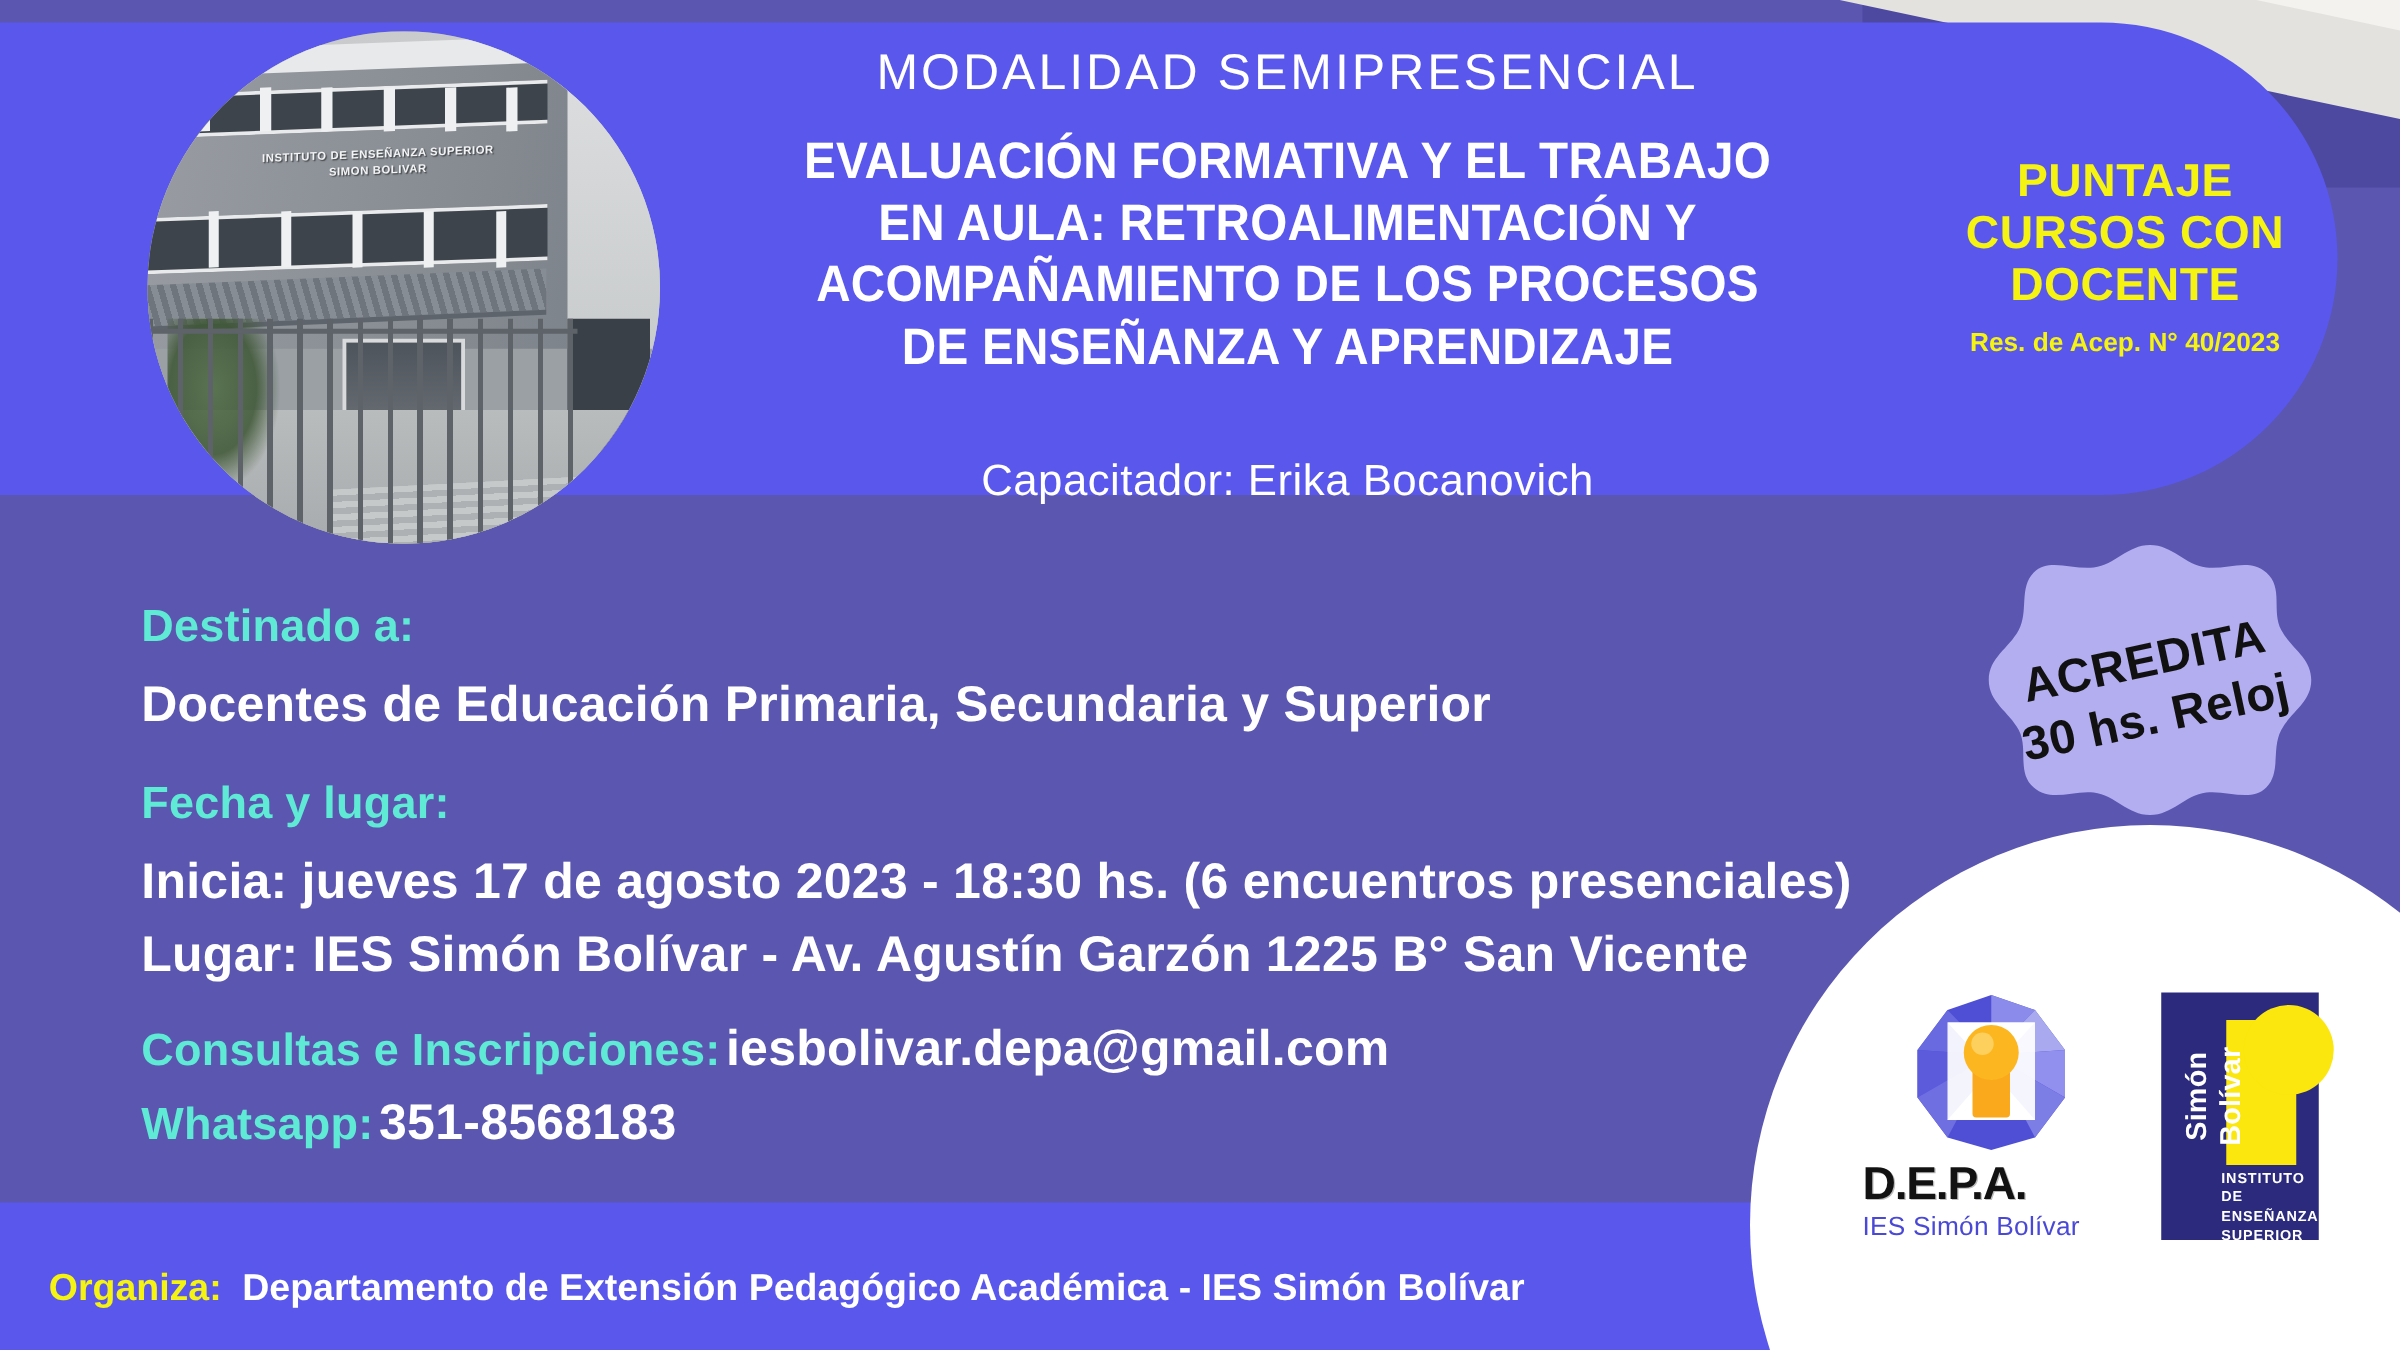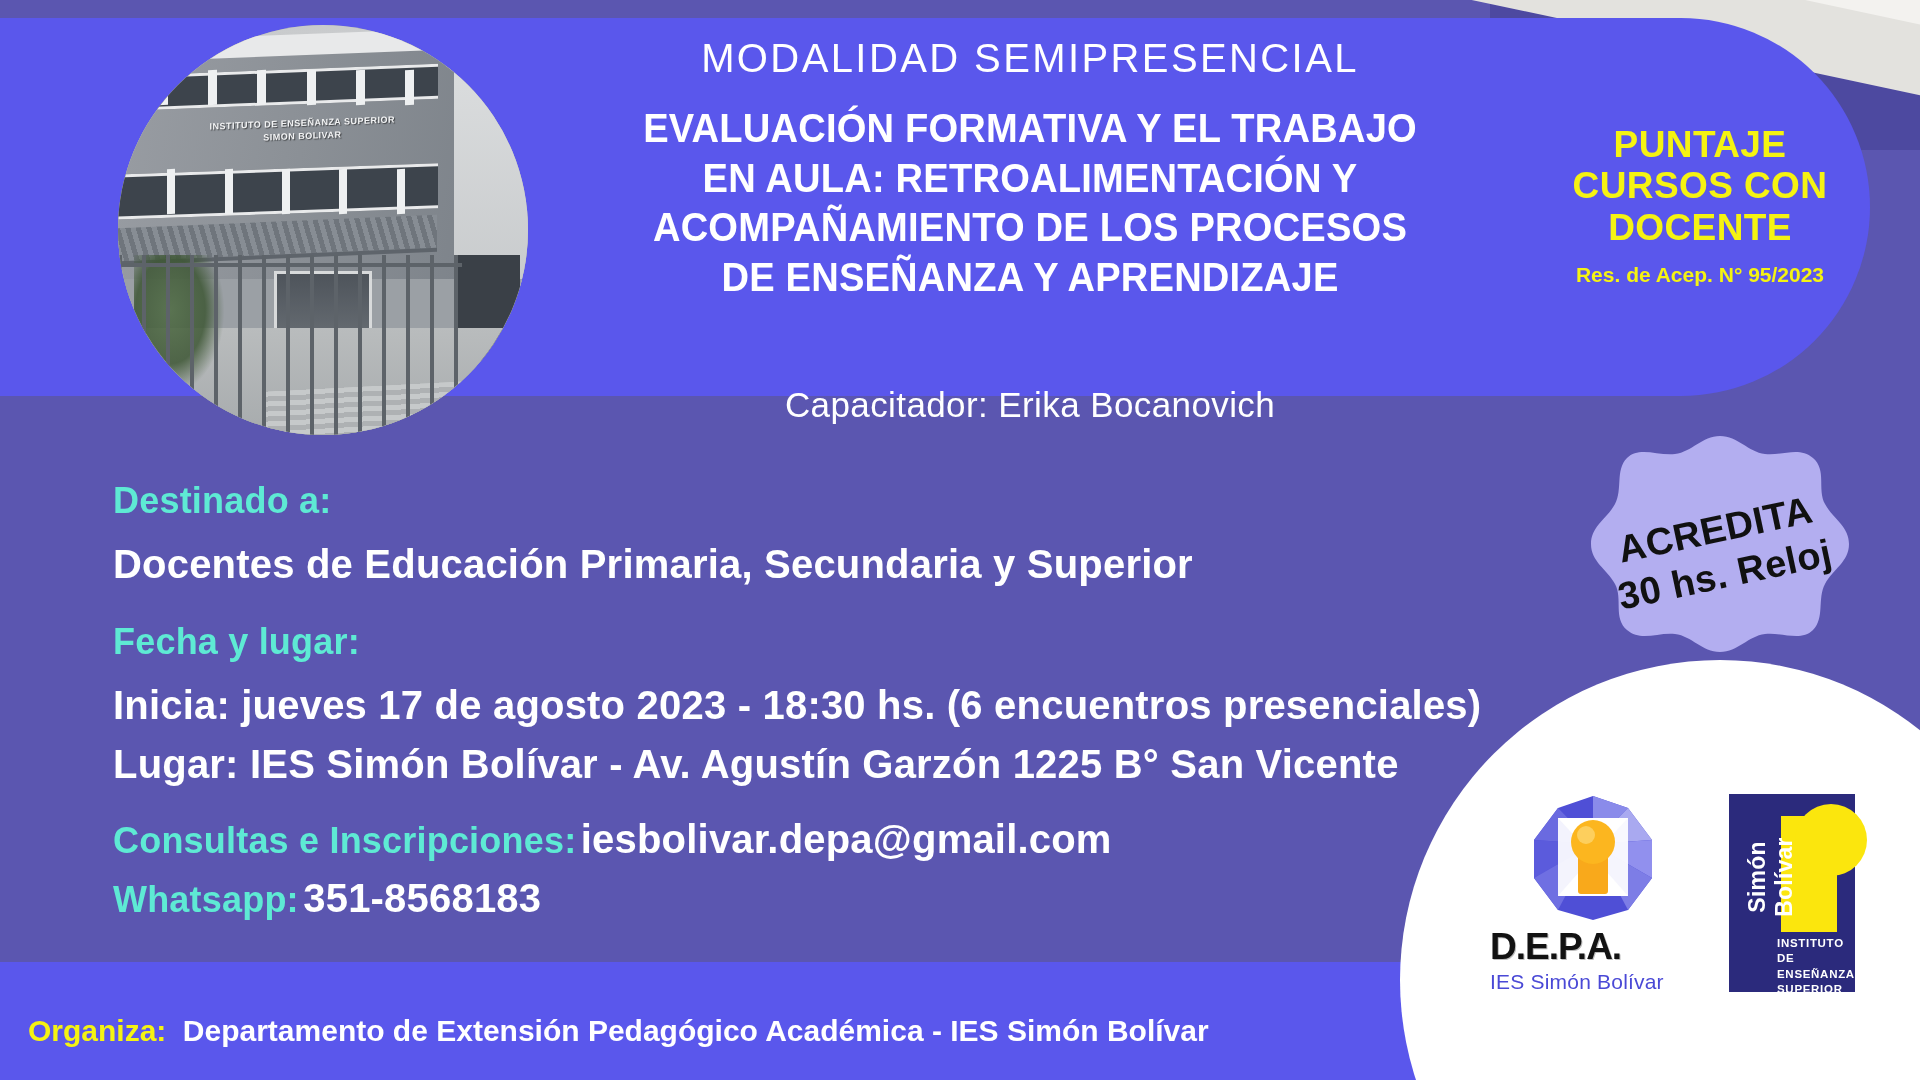--- a/index.html
+++ b/index.html
@@ -146,21 +146,21 @@
     position:absolute; left:525px; top:104px; width:1010px;
     z-index:7; text-align:center;
     color:#ffffff; font-weight:bold;
     font-size:41px; line-height:1.21;
     letter-spacing:.2px;
     transform:scaleX(.93);
     transform-origin:center top;
   }
   .title div { white-space:nowrap; }
   .capacitador {
-    position:absolute; left:560px; top:385px; width:940px;
+    position:absolute; left:560px; top:365px; width:940px;
     z-index:7; text-align:center;
     color:#ffffff; font-size:35px; font-weight:400;
     letter-spacing:.4px;
   }
 
   
   .puntaje {
     position:absolute; left:1545px; top:124px; width:310px;
     z-index:7; text-align:center; color:#f5f312;
   }
@@ -208,21 +208,21 @@
 
   
   .bottom-bar {
     position:absolute; left:-60px; bottom:0;
     width:1560px; height:118px;
     background:#5a57ec;
     border-top-right-radius:60px;
     z-index:5;
   }
   .organiza {
-    position:absolute; left:28px; bottom:32px;
+    position:absolute; left:39px; bottom:32px;
     z-index:9; white-space:nowrap;
   }
   .organiza .o-lbl {
     color:#f5f312; font-weight:bold; font-size:30px;
   }
   .organiza .o-val {
     color:#ffffff; font-weight:bold; font-size:30px; margin-left:12px;
   }
 
   
@@ -333,21 +333,21 @@
 
   <div class="capacitador">Capacitador: Erika Bocanovich</div>
 
   <div class="puntaje">
     <div class="big">
       <div>PUNTAJE</div>
       <div>CURSOS CON</div>
       <div>DOCENTE</div>
     </div>
     <div class="small">
-      <div>Res. de Acep. N° 95/2023</div>
+      <div>Res. de Acep. N° 40/2023</div>
     </div>
   </div>
 
   <div class="acredita-wrap">
     <svg viewBox="0 0 300 240">
       <path fill="#b3aef0" d="M150 4
         c18 0 28 16 45 18 s34-8 48 4 4 31 12 46 24 22 24 40 -16 25-24 40 -0 34-12 46 -31 2-48 4 -27 18-45 18
         -28-16-45-18 -34 8-48-4 -4-31-12-46 -24-22-24-40 16-25 24-40 0-34 12-46 31-2 48-4 27-18 45-18 Z"></path>
     </svg>
     <div class="acredita-text">

